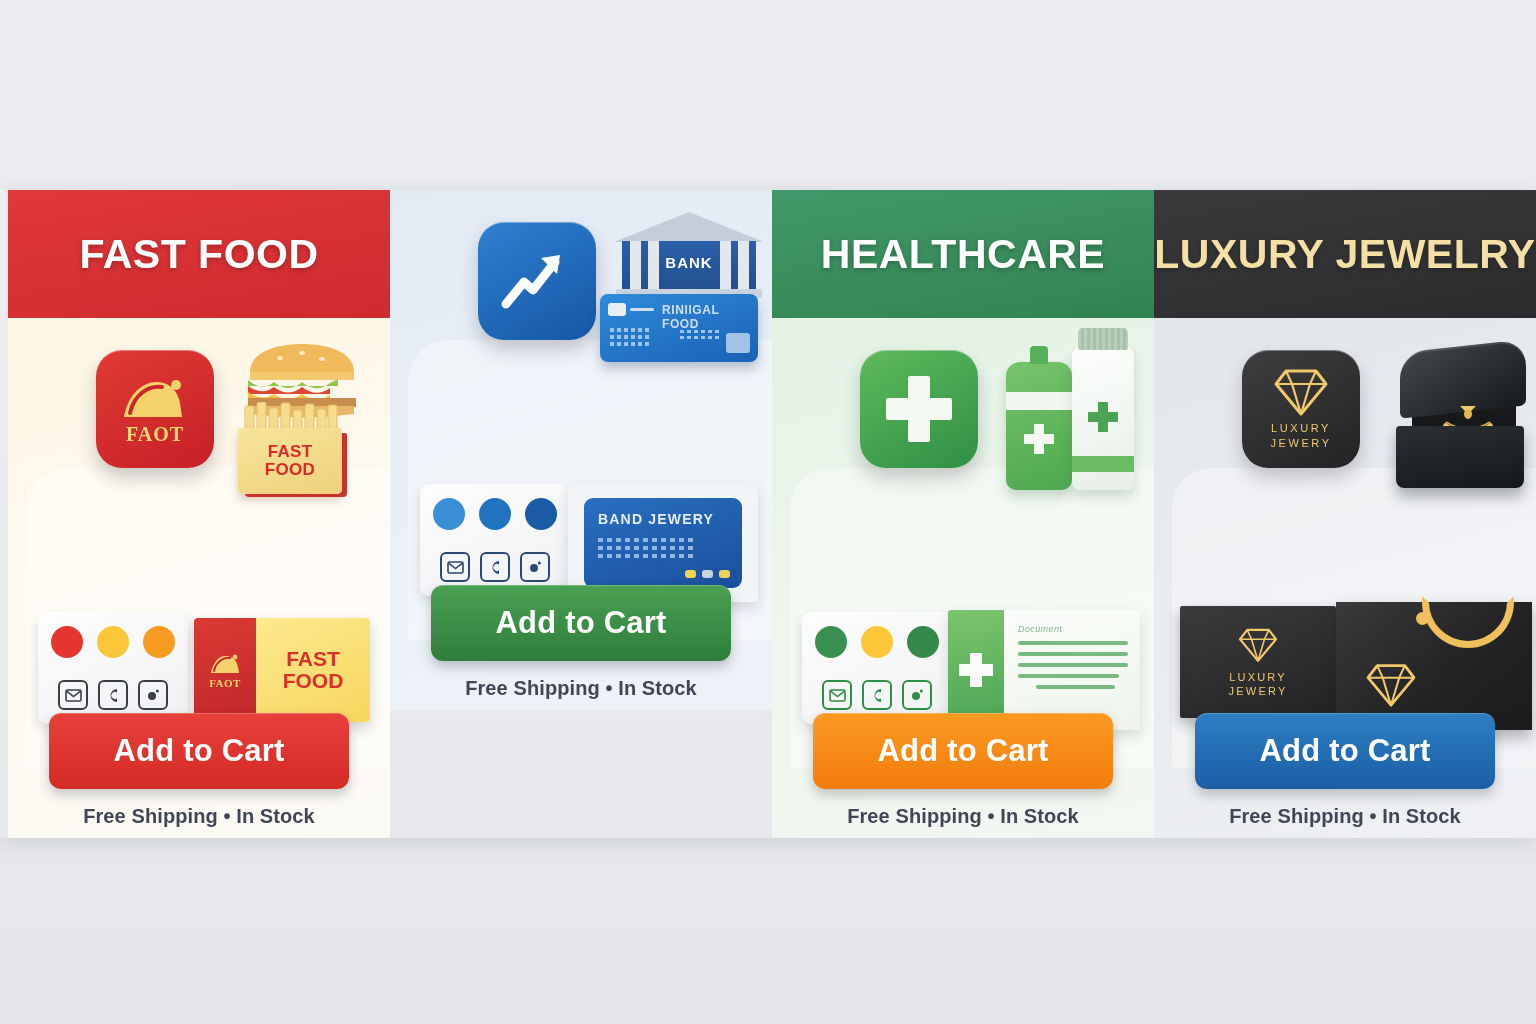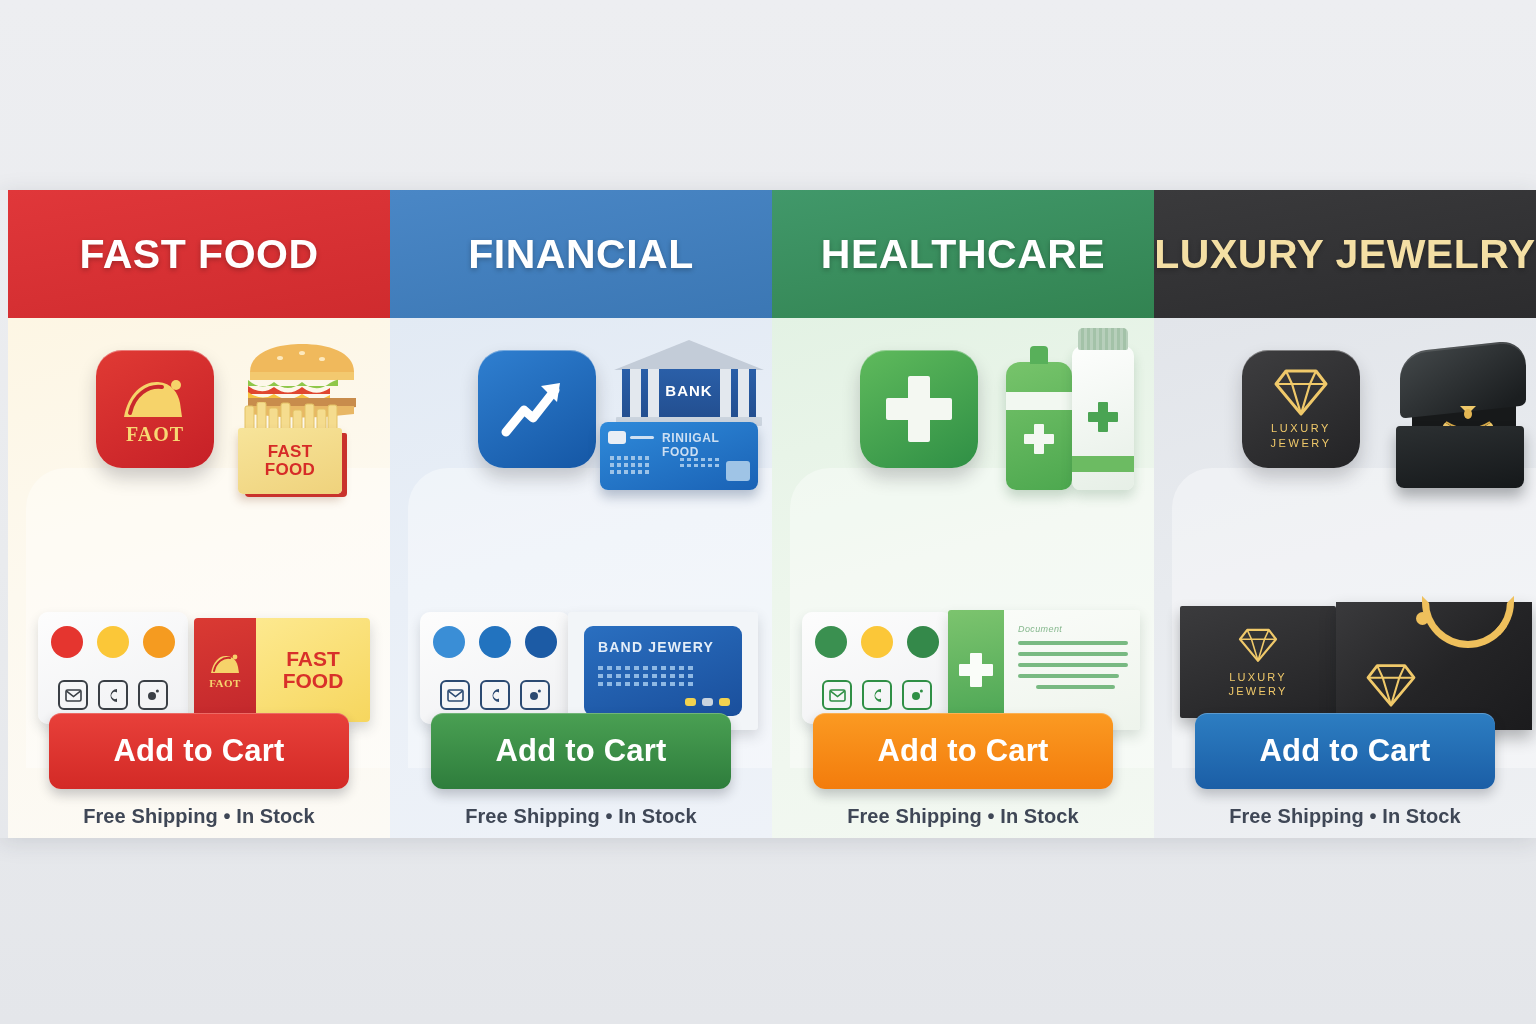--- a/index.html
+++ b/index.html
@@ -427,23 +427,20 @@
         </div>
 
         <div class="cta-wrap">
           <button class="cta cta-food">Add to Cart</button>
           <div class="foot">Free Shipping • In Stock</div>
         </div>
       </div>
     </div>
 
     <div class="card c-fin t-fin">
-      <div class="card-header">
-        <div class="htitle">FINANCIAL</div>
-      </div>
       <div class="card-body">
         <div class="shelf"></div>
 
         <div class="prod-row">
           <div class="app-tile">
             <svg class="arrow-ico" viewBox="0 0 74 62">
               <path d="M6 54 L24 32 L33 40 L55 12" stroke="#fff" stroke-width="9" fill="none" stroke-linecap="round" stroke-linejoin="round"></path>
               <path d="M41 8 L60 5 L57 24 Z" fill="#fff"></path>
             </svg>
           </div>

